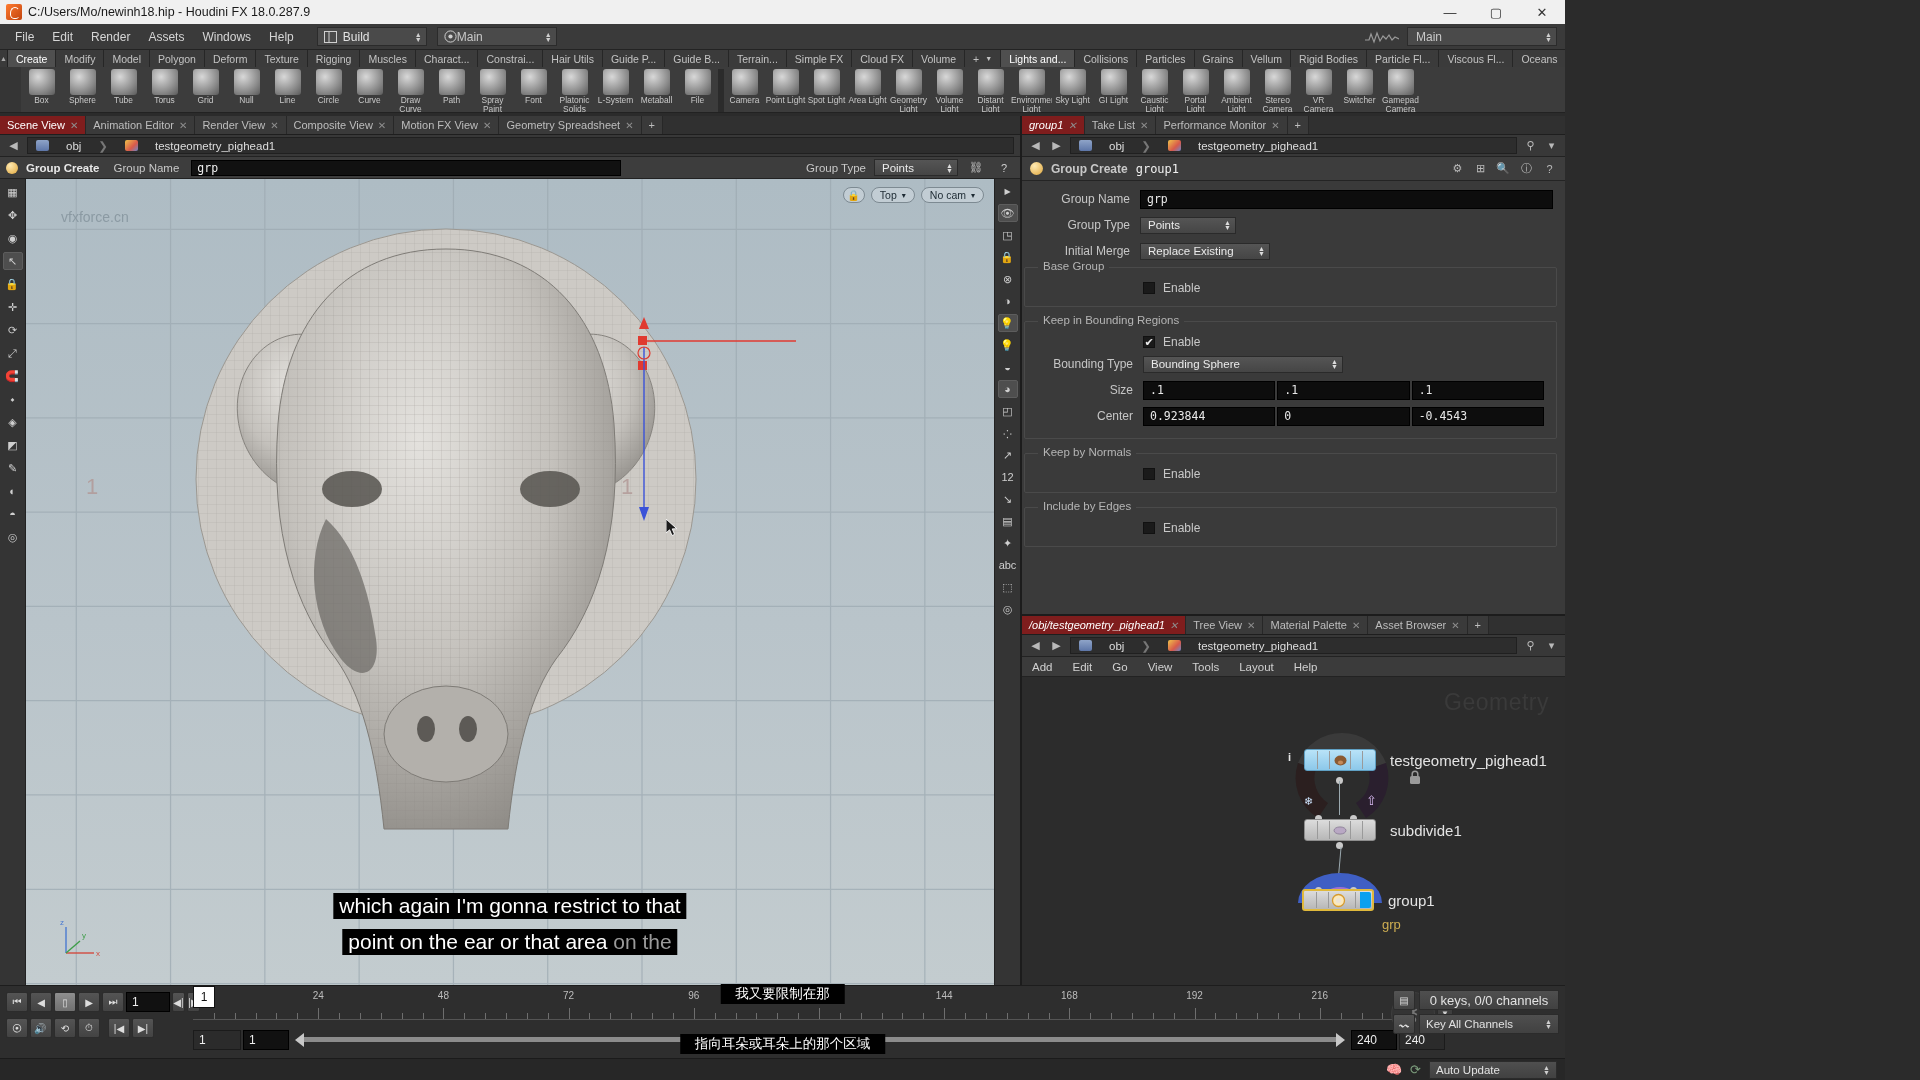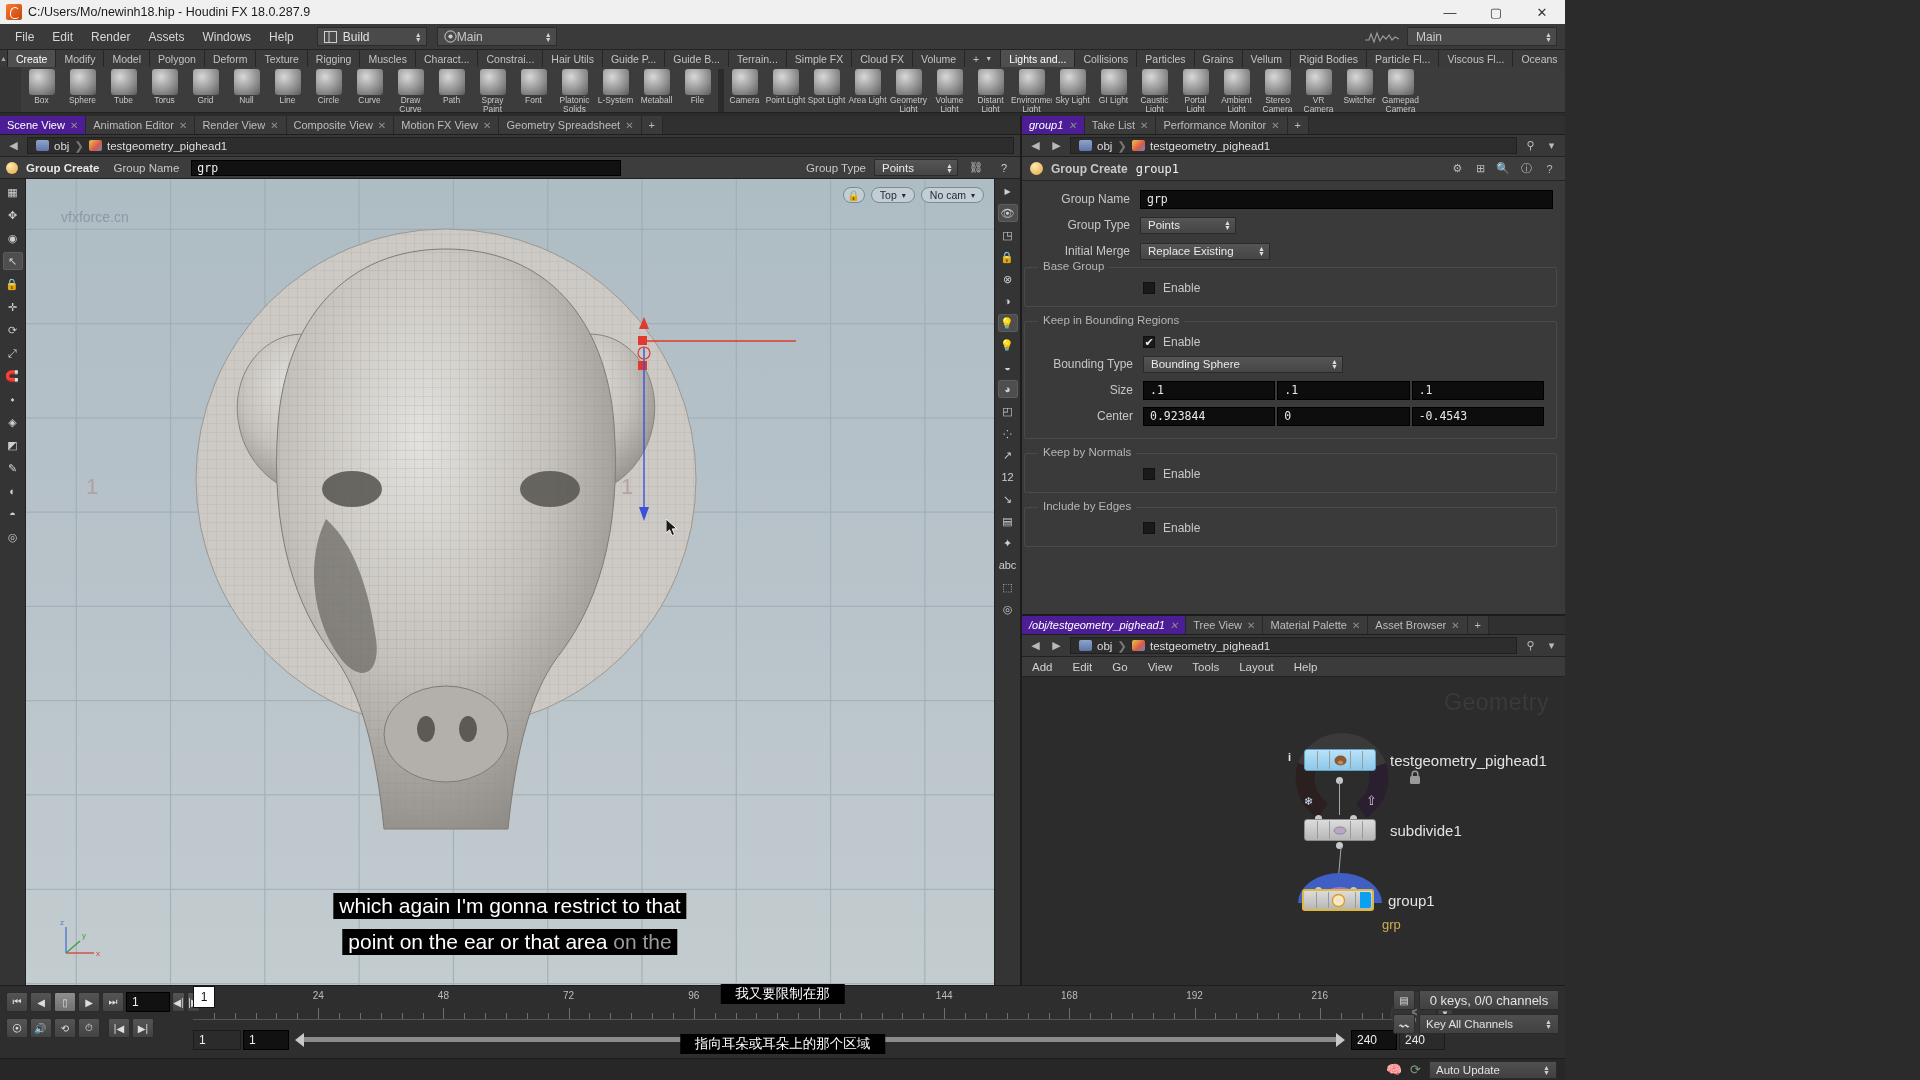--- a/index.html
+++ b/index.html
@@ -54,35 +54,35 @@
   .tool .ico { width:26px;height:26px; margin-bottom:1px; border-radius:3px; flex:none;
           background:radial-gradient(circle at 35% 30%,#d8d8d8,#8d8d8d 60%,#5a5a5a); }
   .tool .lbl{ display:block; width:41px; overflow:hidden; }
   .shelf-div { width:6px; background:#2b2b2b; height:45px; flex:none;}
 
   
   .panetabs { height:19px; background:#303030; display:flex; align-items:stretch;
               font-size:11px; border-bottom:1px solid #1e1e1e; }
   .ptab { display:flex;align-items:center;gap:5px;padding:0 7px;background:#3a3a3a;
           border-right:1px solid #272727;color:#bdbdbd; white-space:nowrap;}
-  .ptab.active{ background:#4c1d95;color:#fff;}
+  .ptab.active{ background:#7f1d1d;color:#fff;}
   .ptab .x{ font-size:10px;color:#8e8e8e;}
   .ptab.italic{ font-style:italic; }
 
   
   .body { position:absolute; left:0; right:0; top:116px; bottom:95px; display:flex; }
   .leftcol { width:1022px; display:flex; flex-direction:column; border-right:2px solid #1c1c1c;}
   .rightcol { flex:1; display:flex; flex-direction:column; }
 
   
   .pathbar { height:22px; background:#383838; display:flex; align-items:center; gap:6px;
              padding:0 6px; border-bottom:1px solid #222; }
   .pbtn { width:15px;height:15px;display:flex;align-items:center;justify-content:center;
           color:#b9b9b9;font-size:11px;}
-  .crumb { display:flex;align-items:center;gap:5px;background:#2d2d2d;border:1px solid #202020;
+  .crumb { display:flex;align-items:center;gap:17px;background:#2d2d2d;border:1px solid #202020;
            height:17px;padding:0 8px;flex:1;font-size:11.5px;color:#ddd;}
   .crumb .sep{ color:#777; }
   .nodeico{ width:13px;height:11px;border-radius:2px;flex:none;}
 
   .opbar { height:22px; background:#3d3d3d; display:flex; align-items:center; gap:8px;
            padding:0 6px; border-bottom:1px solid #222; font-size:11.5px;}
   .opbar .dot{ width:12px;height:12px;border-radius:50%;
            background:radial-gradient(circle at 35% 30%,#ffe9b0,#e0a73c);}
   .opbar .nm{ font-weight:bold;color:#e8e8e8;}
   .fieldflat{ background:#111;border:1px solid #000;height:16px;display:flex;align-items:center;

